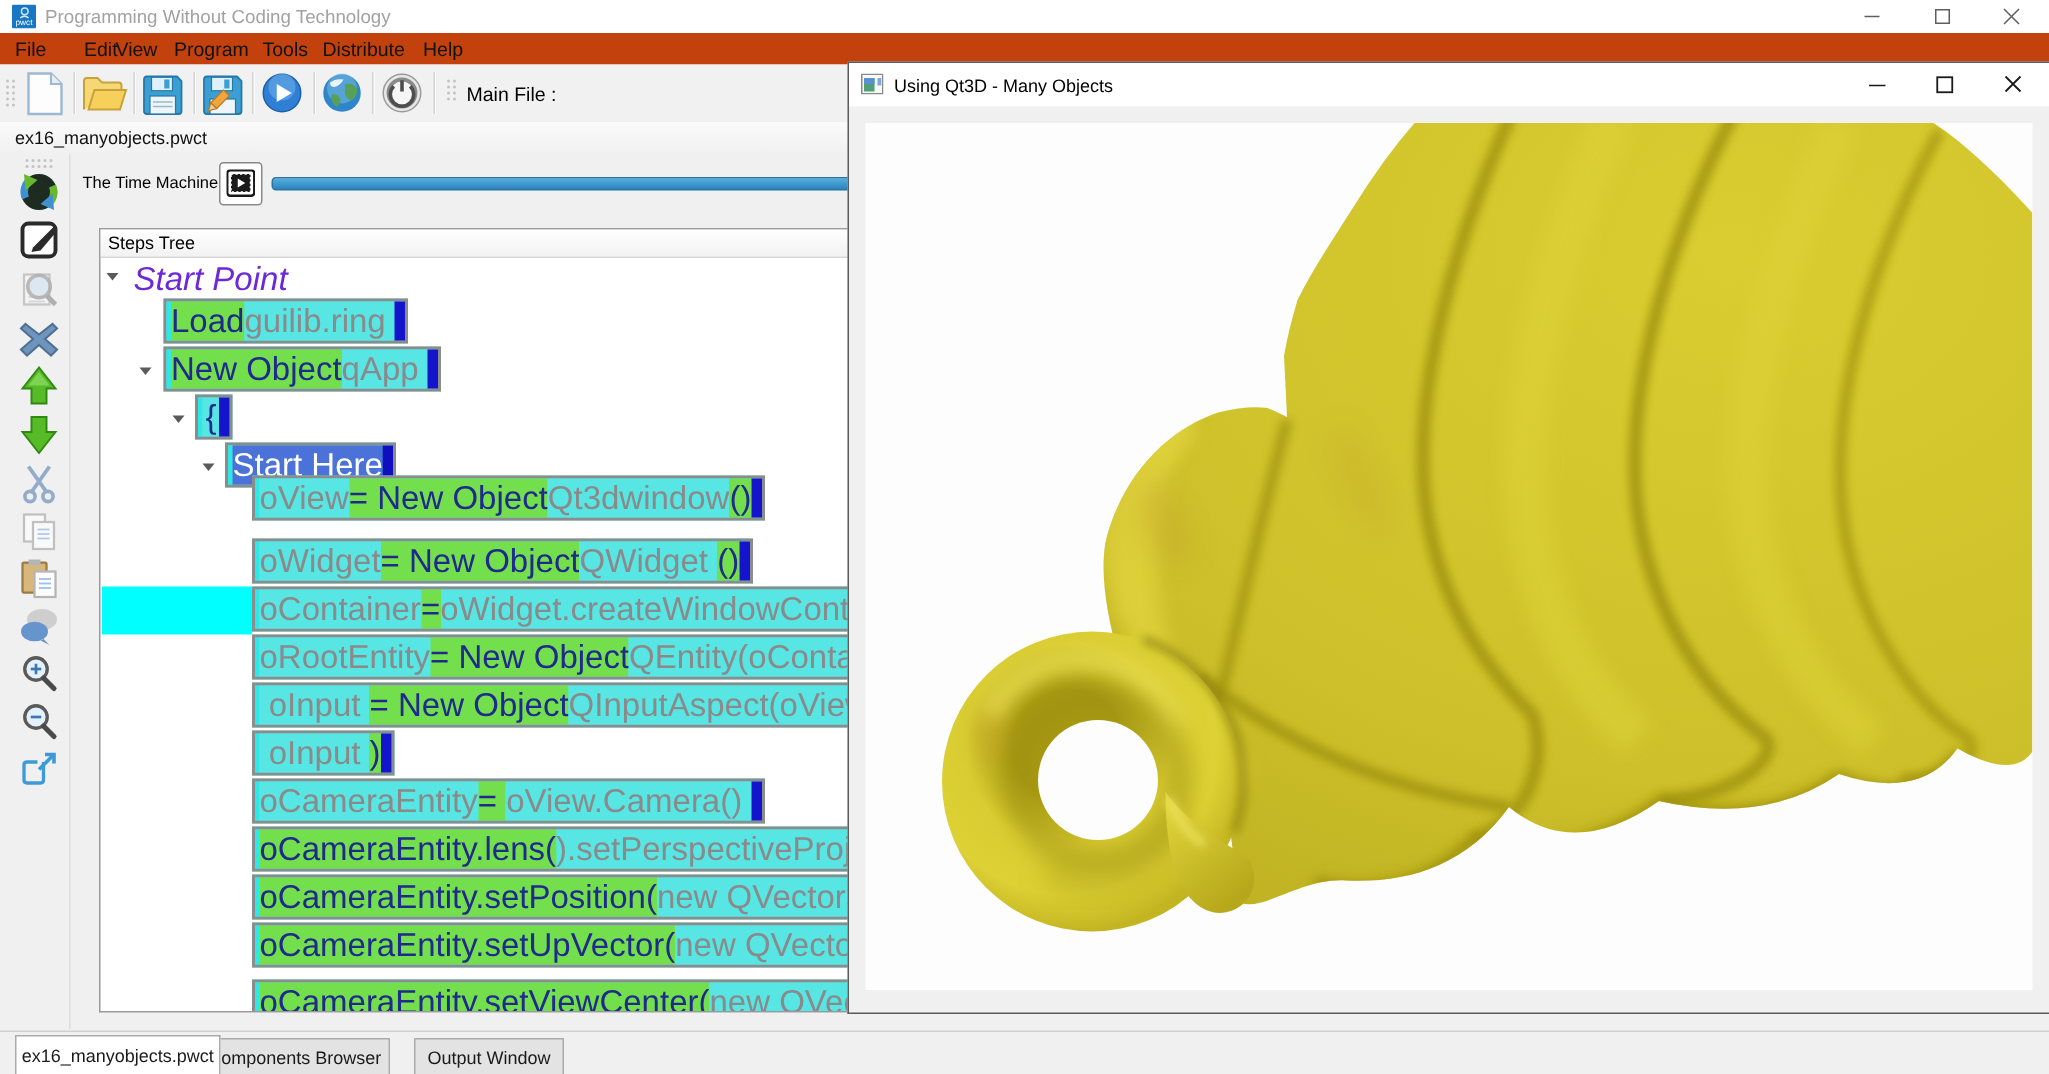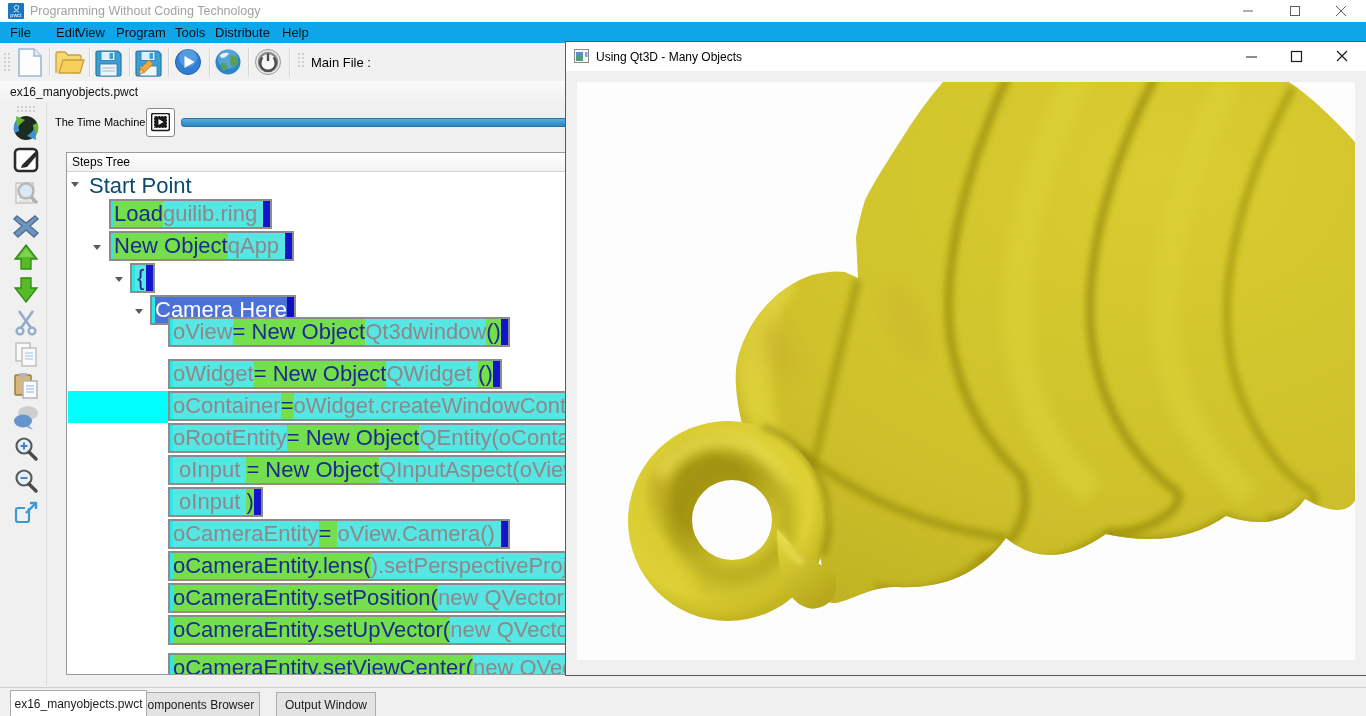--- a/index.html
+++ b/index.html
@@ -4,21 +4,21 @@
 <style>
 html,body{margin:0;padding:0;}
 body{width:1366px;height:716px;overflow:hidden;position:relative;background:#f0f0f0;
  font-family:"Liberation Sans",sans-serif;-webkit-font-smoothing:antialiased;}
 .abs{position:absolute;}
 
 #titlebar{left:0;top:0;width:1366px;height:22px;background:#ffffff;}
 #titletext{left:30px;top:0;height:22px;line-height:23px;font-size:12.5px;color:#a2a2a2;}
 .winctl{stroke:#5f5f5f;stroke-width:1;fill:none;}
 
-#menubar{left:0;top:22px;width:1366px;height:21px;background:#0ea5e9;}
+#menubar{left:0;top:22px;width:1366px;height:21px;background:#c2410c;}
 #menubar span{position:absolute;top:0;height:21px;line-height:22px;font-size:13px;color:#111;}
 
 #toolbar{left:0;top:43px;width:1366px;height:38px;background:#f1f1f1;border-bottom:1px solid #d9d9d9;}
 .tsep{position:absolute;top:5px;height:28px;width:1px;background:#d4d4d4;border-right:1px solid #fbfbfb;}
 #mainfile{left:311px;top:0;height:38px;line-height:40px;font-size:13px;color:#000;}
 
 #tabrow{left:0;top:81px;width:1366px;height:22px;background:linear-gradient(#fbfbfb,#f0f0f0);}
 #tabrow span{position:absolute;left:10px;top:0;height:22px;line-height:22px;font-size:12px;color:#111;}
 #lsep{left:46px;top:103px;width:1px;height:583px;background:#dcdcdc;}
 
@@ -274,21 +274,21 @@
  <rect x="3" y="3" width="13" height="12" fill="none" stroke="#ffffff" stroke-width="1" stroke-dasharray="1.5,1.5"></rect>
  <path d="M7.5 6 L12.5 9 L7.5 12 Z" fill="#ffffff"></path>
 </svg>
 <div class="abs" id="tmslider"></div>
 
 <div class="abs" id="panel">
  <div id="phead">
       <span>Steps Tree</span>
     </div>
  <div id="selrow"></div>
- <div class="abs" style="left:22px;top:19px;width:300px;height:28px;line-height:28px;font-size:22px;color:#0c4a6e;">Start Point</div>
+ <div class="abs" style="left:22px;top:19px;width:300px;height:28px;line-height:28px;font-size:22px;color:#6d28d9;font-style:italic;">Start Point</div>
  <div class="tri" style="left:4px;top:29px"></div>
  <div class="tri" style="left:26px;top:92px"></div>
  <div class="tri" style="left:48px;top:124px"></div>
  <div class="tri" style="left:68px;top:156px"></div>
  <div class="trow" style="left:42px;top:46px">
       <span class="cs"></span>
       <span class="g">Load</span>
       <span class="c">guilib.ring&nbsp;</span>
       <span class="bar"></span>
     </div>
@@ -298,21 +298,21 @@
       <span class="c">qApp&nbsp;</span>
       <span class="bar"></span>
     </div>
  <div class="trow" style="left:63px;top:110px">
       <span class="cs"></span>
       <span class="cb">{</span>
       <span class="bar"></span>
     </div>
  <div class="trow" style="left:83px;top:142px">
       <span class="cs"></span>
-      <span class="sh">Camera Here</span>
+      <span class="sh">Start Here</span>
       <span class="bar b2"></span>
     </div>
  <div class="trow" style="left:101px;top:164px">
       <span class="cs"></span>
       <span class="c">oView</span>
       <span class="g">= New Object</span>
       <span class="c">Qt3dwindow</span>
       <span class="g">()</span>
       <span class="bar"></span>
     </div>

